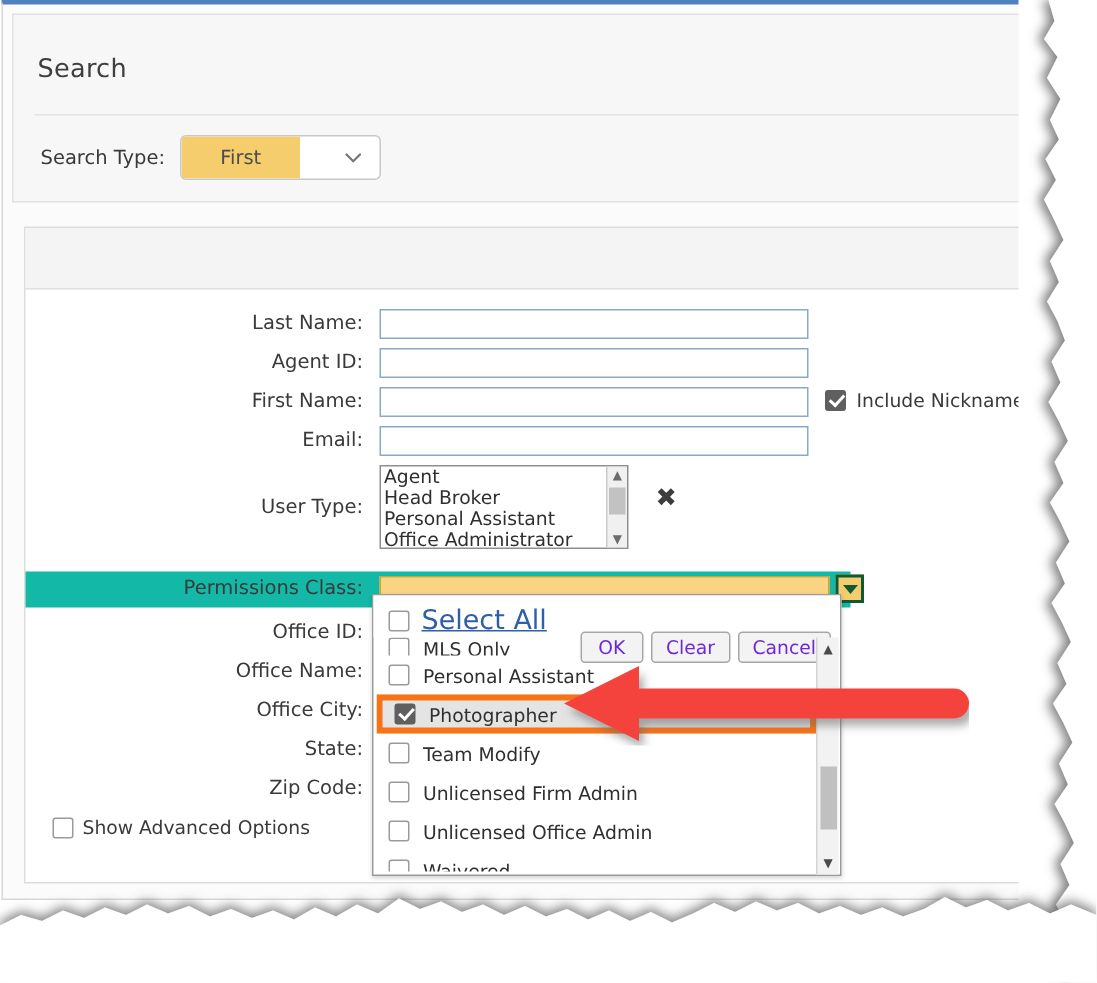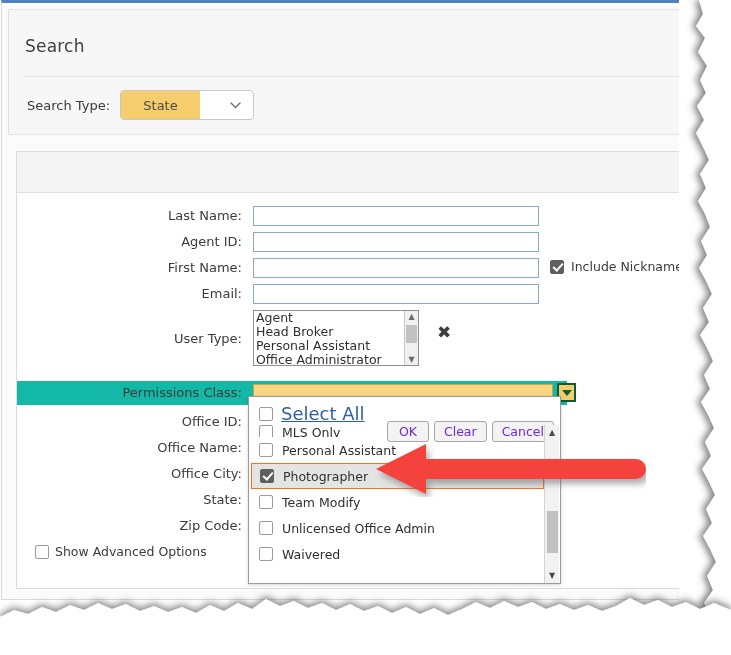--- a/index.html
+++ b/index.html
@@ -187,21 +187,21 @@
     margin-top:20px;
   }
   .dd-list{
     position:absolute;left:2px;top:28px;width:293px;height:156px;
     overflow:hidden;
   }
   .dd-item{
     position:relative;height:26px;display:flex;align-items:center;gap:9px;
     padding-left:8px;box-sizing:border-box;
   }
-  .dd-item.sel{background:#e4e4e4;border:1px solid #f97316;box-sizing:border-box;}
+  .dd-item.sel{background:#e4e4e4;border:4px solid #f97316;box-sizing:border-box;}
   .dd-item.clipped{height:12px;overflow:hidden;align-items:flex-start;}
   .dd-lbl{font-size:12.5px;color:#2f2f2f;}
   .dd-scroll{
     position:absolute;right:1px;top:28px;width:15px;height:158px;
     background:#f2f2f2;border-left:1px solid #d4d4d4;box-sizing:border-box;
   }
   .dd-arrow{
     position:absolute;left:0;width:14px;height:13px;color:#4a4a4a;font-size:8px;
     display:flex;align-items:center;justify-content:center;
   }
@@ -224,21 +224,21 @@
 
   <div class="frame">
 
     <div class="search-panel">
       <div class="search-title">Search</div>
       <div class="search-rule"></div>
 
       <div class="search-type-label">Search Type:</div>
 
       <div class="select-wrap">
-        <div class="select-value">State</div>
+        <div class="select-value">First</div>
         <div class="select-caret">
           <svg width="11" height="7" viewBox="0 0 11 7">
               <path d="M1 1 L5.5 5.5 L10 1" fill="none" stroke="#777" stroke-width="1.5" stroke-linecap="round"></path>
             </svg>
         </div>
       </div>
     </div>
 
     <div class="body-panel">
       <div class="body-panel-head"></div>
@@ -344,20 +344,24 @@
         <span class="cbx"></span>
         <span class="dd-lbl">Personal Assistant</span>
       </div>
       <div class="dd-item sel">
         <span class="cbx on"></span>
         <span class="dd-lbl">Photographer</span>
       </div>
       <div class="dd-item">
         <span class="cbx"></span>
         <span class="dd-lbl">Team Modify</span>
+      </div>
+      <div class="dd-item">
+        <span class="cbx"></span>
+        <span class="dd-lbl">Unlicensed Firm Admin</span>
       </div>
       <div class="dd-item">
         <span class="cbx"></span>
         <span class="dd-lbl">Unlicensed Office Admin</span>
       </div>
       <div class="dd-item">
         <span class="cbx"></span>
         <span class="dd-lbl">Waivered</span>
       </div>
     </div>

